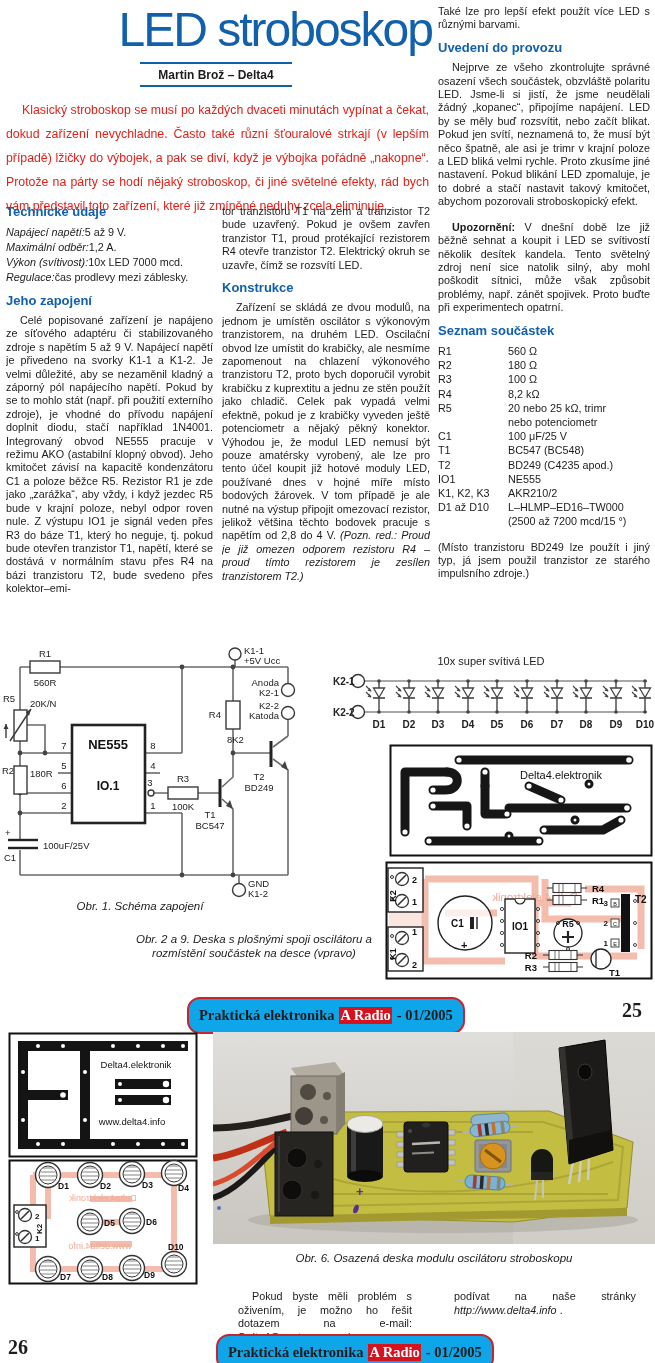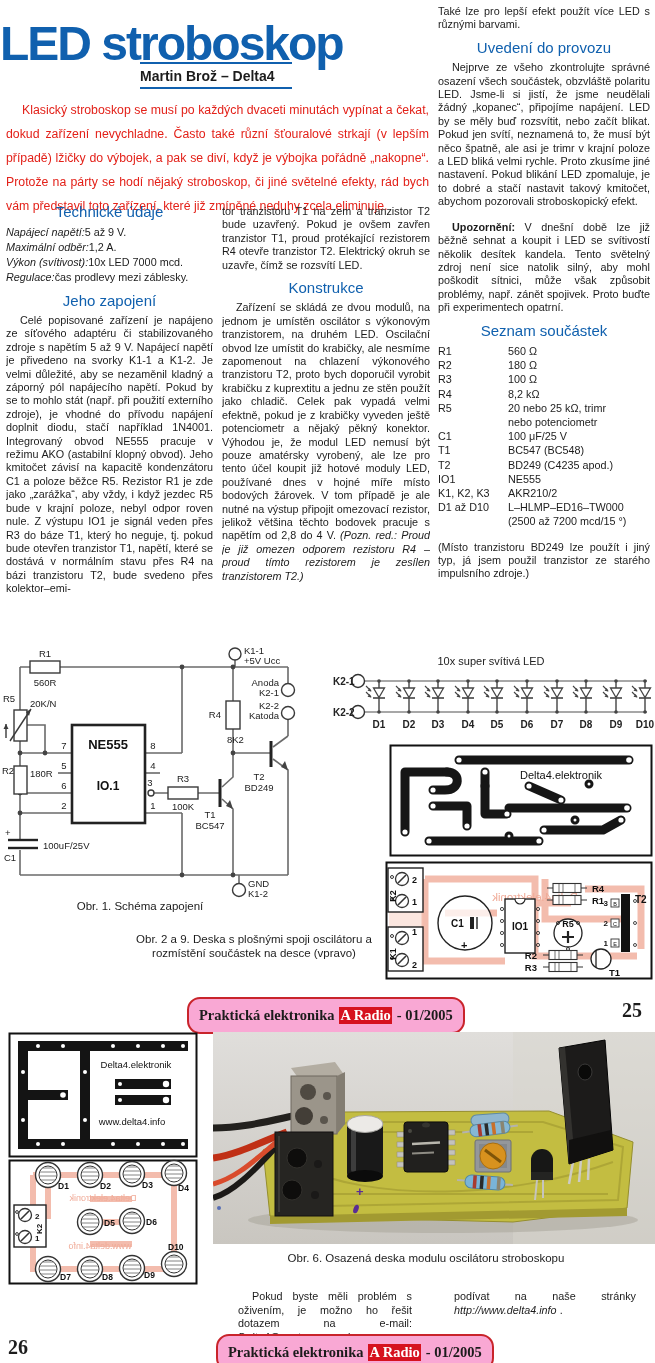--- a/index.html
+++ b/index.html
@@ -7,47 +7,47 @@
     --red:#e32119;
     --fred:#c9242b;
     --ink:#1c1c1c;
   }
   *{box-sizing:border-box}
   body{margin:0;background:#888;font-family:"Liberation Sans",sans-serif;color:var(--ink)}
   .page{position:relative;width:655px;height:1363px;background:#fff;overflow:hidden;margin:0 auto}
   .abs{position:absolute}
   svg{font-family:"Liberation Sans",sans-serif}
   
-  .title{left:0;top:18px;width:432px;text-align:left;color:var(--blue);
-         font-size:48px;font-weight:bold;letter-spacing:-2px;line-height:52px}
+  .title{left:0;top:4px;width:432px;text-align:right;color:var(--blue);
+         font-size:48px;font-weight:normal;letter-spacing:-2px;line-height:52px}
   .author-box{left:140px;top:62px;width:152px;border-top:2px solid var(--blue);
-         border-bottom:2px solid var(--blue);padding:4px 0 3px 0;text-align:left;
-         font-weight:bold;font-size:14px}
+         border-bottom:2px solid var(--blue);padding:4px 0 3px 0;text-align:center;
+         font-weight:bold;font-size:12px}
   .intro{left:6px;top:98px;width:423px;color:var(--red);font-weight:normal;
          font-size:12.3px;line-height:24px;text-align:justify;text-indent:16px}
   
   .col{font-size:10.8px;line-height:13.4px;text-align:justify}
   .col p{margin:0}
   .col p.ind{text-indent:14px}
-  .h3{font-size:15px;font-weight:normal;color:var(--blue);text-align:center;margin:9px 0 7px 0}
+  .h3{font-size:13px;font-weight:bold;color:var(--blue);text-align:left;margin:9px 0 7px 0}
   .h3.first{margin-top:0}
   .col-left{left:6px;top:205px;width:207px;height:452px;overflow:hidden}
   .col-mid{left:222px;top:205px;width:208px;height:462px;overflow:hidden}
   .col-right{left:438px;top:5px;width:212px;height:646px;overflow:hidden}
   .spec{display:flex;justify-content:flex-start;font-size:10.8px;line-height:14.8px;white-space:nowrap}
   .spec .lab{font-style:italic}
   .specs{margin-bottom:4px}
   .prow{display:flex;font-size:10.8px;line-height:14.2px;text-align:left}
   .pref{width:70px;flex:none}
   .pnote{margin-top:12px !important}
   
-  .cap{font-size:11.5px;line-height:14px;text-align:center}
+  .cap{font-style:italic;font-size:11.5px;line-height:14px;text-align:center}
   
   .capsule{display:flex;align-items:center;gap:5px;border:2px solid var(--fred);
-           border-radius:13px;padding:0 10px;height:37px;background:#f9a8d4;
+           border-radius:13px;padding:0 10px;height:37px;background:#0ea5e9;
            font-family:"Liberation Serif",serif;font-weight:bold;font-size:14.5px;white-space:nowrap}
   .capsule .ar{background:#d6121f;color:#fff;padding:0 1px;line-height:17px}
   .pagenum{font-weight:bold;font-size:20px;font-family:Liberation Serif, serif}
   .outro{font-size:10.8px;line-height:13.6px;text-align:justify}
   .outro p{margin:16px;text-indent:14px}
   .outro i{font-style:italic}
 </style>
 </head>
 <body>
 
@@ -680,21 +680,21 @@
       <polygon points="346,16 352,15 362,130 356,132" fill="#33322f"></polygon>
       <polygon points="356,108 398,98 400,118 356,132" fill="#11100f"></polygon>
       <ellipse cx="372" cy="40" rx="7" ry="8" fill="#0a0a09" stroke="#3a3938"></ellipse>
     </g>
 
     <text x="143" y="164" font-size="13" font-weight="bold" fill="#5a2d94">+</text>
     <ellipse cx="143" cy="177" rx="2.5" ry="4.5" fill="#5a2d94" transform="rotate(20 143 177)"></ellipse>
     <circle cx="6" cy="176" r="2" fill="#3a56b0" opacity="0.8"></circle>
   </svg>
 
-  <div class="abs cap" style="left:205px;top:1251px;width:442px">Obr. 6. Osazená deska modulu oscilátoru stroboskopu</div>
+  <div class="abs cap" style="left:213px;top:1251px;width:442px">Obr. 6. Osazená deska modulu oscilátoru stroboskopu</div>
 
   <div class="abs outro" style="left:222px;top:1274px;width:206px">
     <p><span>Pokud byste měli problém s oživením, je možno ho řešit dotazem na e-mail: </span><i>Delta4@centrum.cz</i><span> nebo se</span></p>
   </div>
   <div class="abs outro" style="left:438px;top:1274px;width:214px">
     <p style="text-indent:0"><span>podívat na naše stránky </span><i>http://www.delta4.info</i><span> .</span></p>
   </div>
 
 
   <div class="abs pagenum" style="left:8px;top:1336px">26</div>

